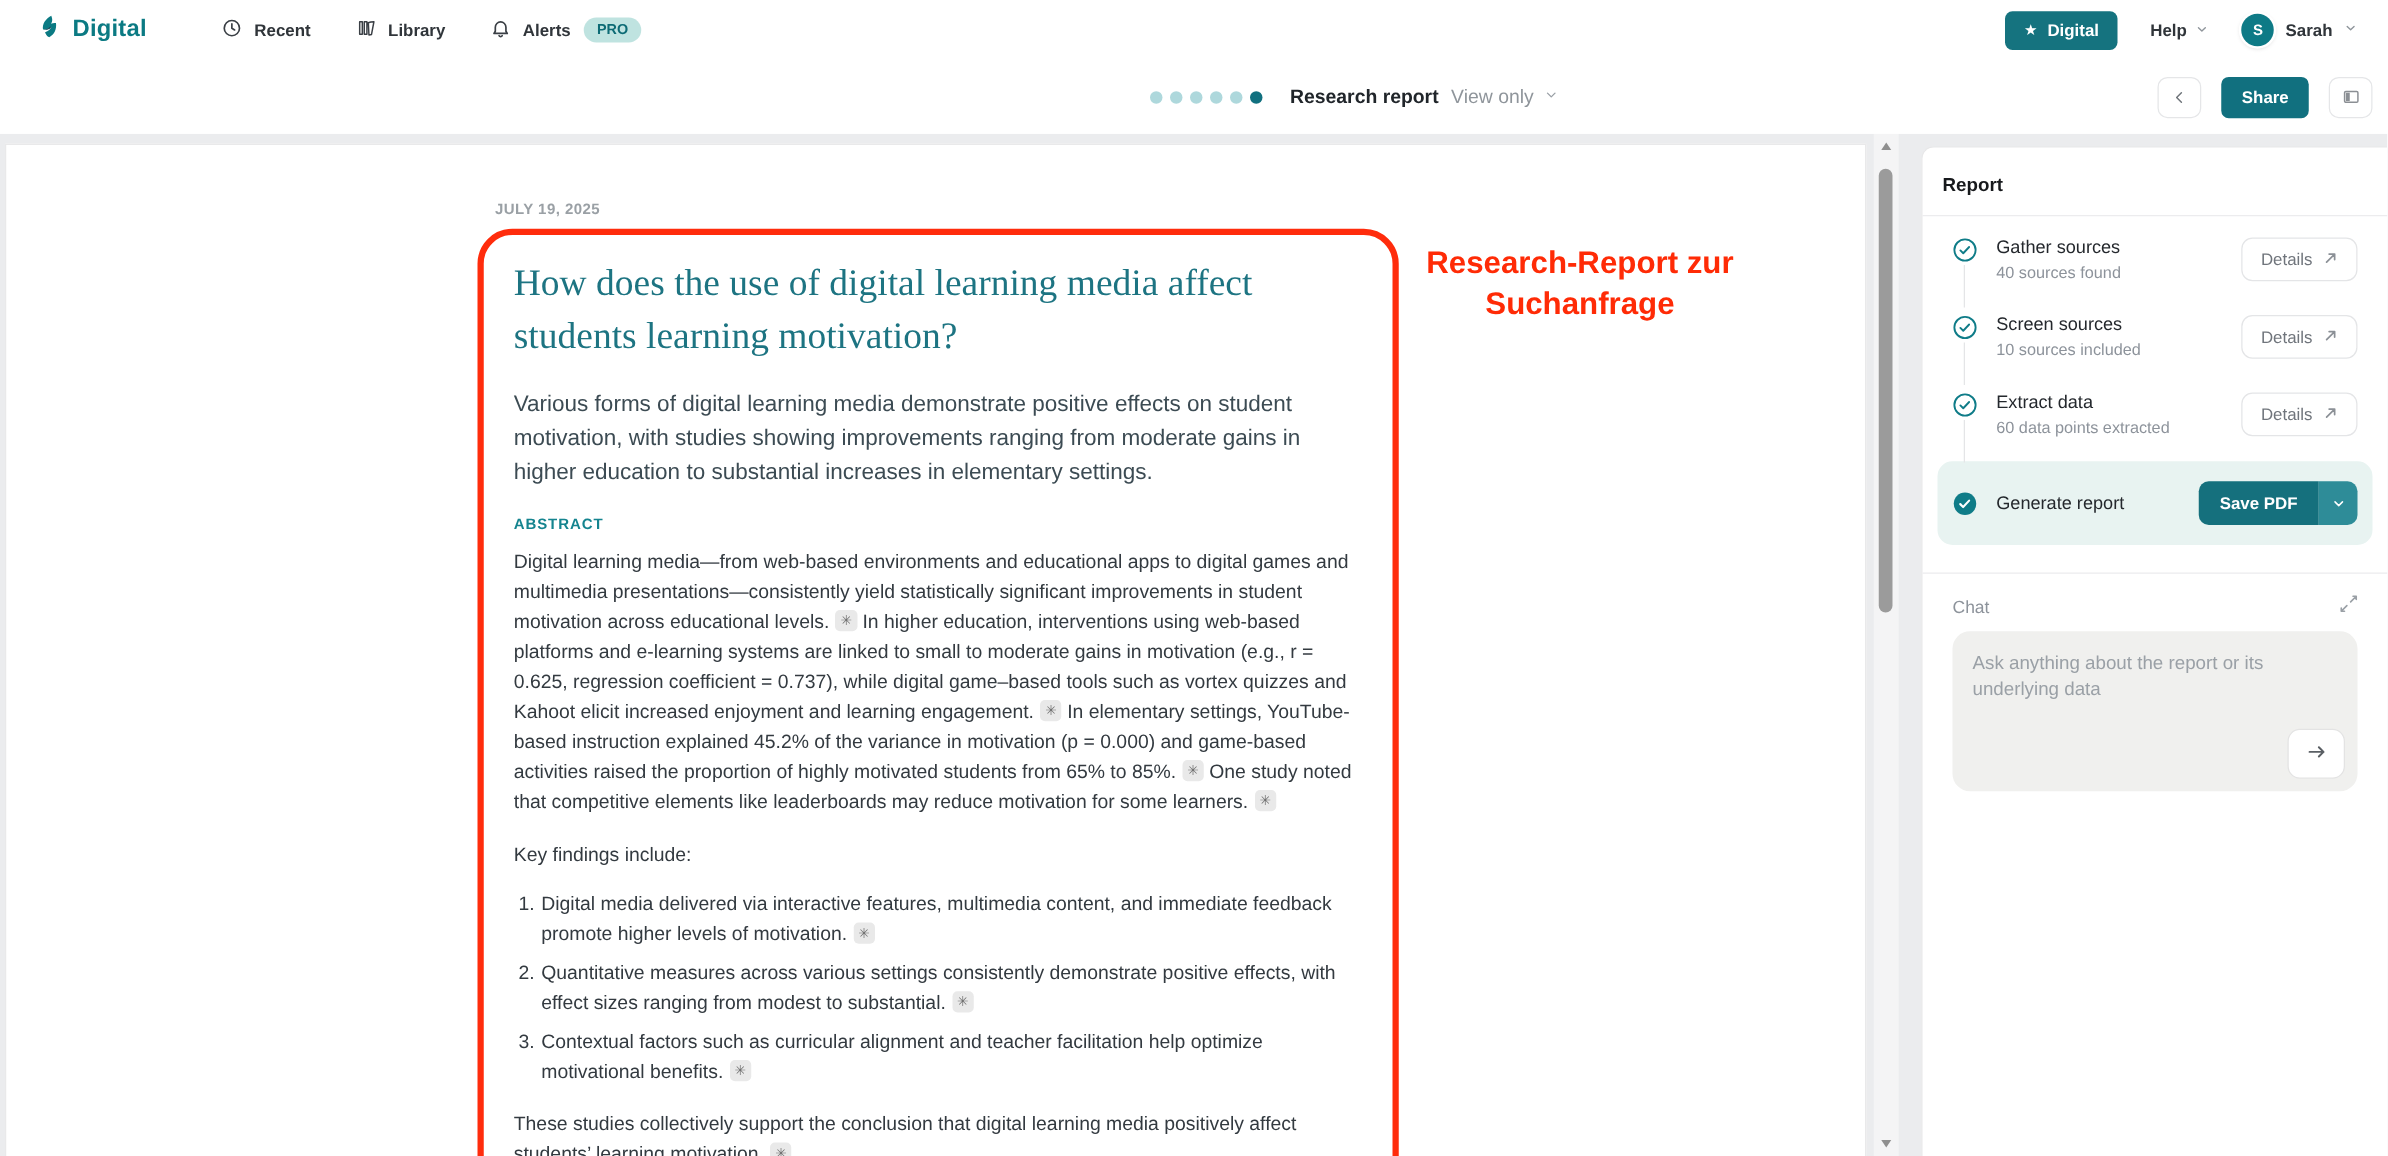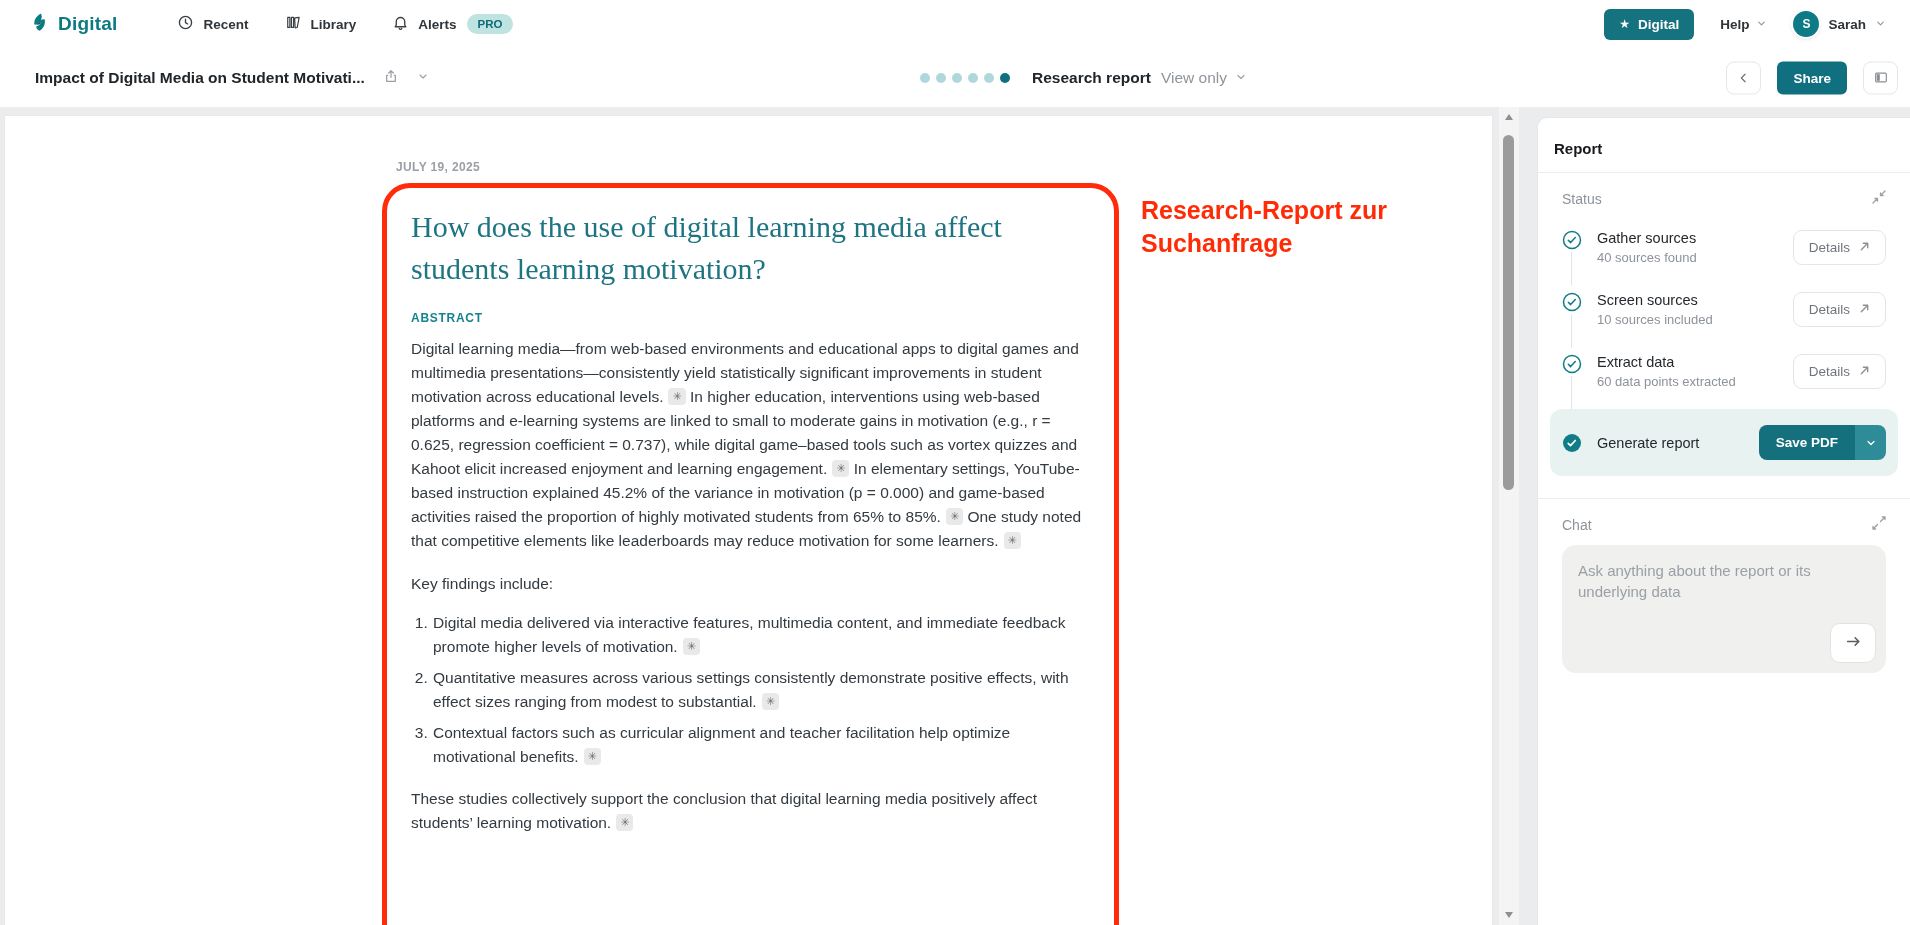--- a/index.html
+++ b/index.html
@@ -44,21 +44,21 @@
   .report-title { font-family:"Liberation Serif","DejaVu Serif",serif; font-size:30px; line-height:1.4; color:#1d7482; font-weight:400; }
   .report-subtitle { margin-top:20px; font-size:18px; line-height:1.5; color:#3c4b53; }
   .abstract-label { margin-top:21px; font-size:12px; font-weight:bold; letter-spacing:.06em; color:#15848f; }
   .body-text { font-size:15.5px; line-height:1.55; color:#333a40; }
   .abstract-p { margin-top:12px; }
   .kf-intro { margin-top:19px; }
   ol.findings { margin-top:15px; padding-left:21px; }
   ol.findings li { margin-bottom:7px; padding-left:1px; }
   .conclusion { margin-top:18px; }
   .cite { display:inline-block; background:#e9e9e9; border-radius:4px; color:#6e6e6e; font-size:11px; line-height:15px; padding:1px 4px; margin-left:5px; vertical-align:2px; font-family:"DejaVu Sans",sans-serif; cursor:pointer; }
-  .annotation { position:absolute; left:1136px; top:78px; font-size:25px; font-weight:bold; color:#ff2b06; line-height:1.3; white-space:pre-line; }
+  .annotation { position:absolute; left:1136px; top:78px; font-size:25px; font-weight:bold; color:#ff2b06; line-height:1.3; white-space:pre-line;text-align:center; }
 
   
   .scrollbar { position:absolute; left:1499px; top:0; bottom:0; width:20px; background:#f4f4f5; }
   .sb-thumb { position:absolute; left:4px; top:28px; width:11px; height:355px; background:#9b9b9b; border-radius:6px; cursor:pointer; }
   .tri-up { position:absolute; left:6px; top:7px; width:0; height:0; border-left:4px solid transparent; border-right:4px solid transparent; border-bottom:6px solid #8f8f8f; cursor:pointer; }
   .tri-down { position:absolute; left:6px; bottom:7px; width:0; height:0; border-left:4px solid transparent; border-right:4px solid transparent; border-top:6px solid #8f8f8f; cursor:pointer; }
 
   
   .sidebar { position:absolute; left:1537px; top:10px; right:0; bottom:0; background:#fff; border:1px solid #e7e7e8; border-right:none; border-bottom:none; border-top-left-radius:10px; }
   .sb-title { padding:22px 16px 15px; font-size:15px; font-weight:bold; color:#17191c; border-bottom:1px solid #ececee; }
@@ -132,30 +132,20 @@
       <span class="avatar">S</span>
       <span class="user-name">Sarah</span>
       <span><svg width="11" height="11" viewBox="0 0 24 24" fill="none" stroke="#8f959b" stroke-width="2.4" stroke-linecap="round" stroke-linejoin="round">
             <path d="M6 9l6 6 6-6"></path>
           </svg></span>
     </div>
   </div>
 </div>
 
 <div class="toolbar">
-  <div class="doc-group">
-    <span class="doc-title">Impact of Digital Media on Student Motivati...</span>
-    <span><svg width="16" height="17" viewBox="0 0 24 24" fill="none" stroke="#9aa0a6" stroke-width="1.9" stroke-linecap="round" stroke-linejoin="round">
-          <path d="M12 14V4M8.5 7.5L12 4l3.5 3.5"></path>
-          <path d="M7 11H5.5v9h13v-9H17"></path>
-        </svg></span>
-    <span><svg width="12" height="12" viewBox="0 0 24 24" fill="none" stroke="#9aa0a6" stroke-width="2.3" stroke-linecap="round" stroke-linejoin="round">
-          <path d="M6 9l6 6 6-6"></path>
-        </svg></span>
-  </div>
   <div class="center-group">
     <div class="dots">
         <span class="dot"></span>
         <span class="dot"></span>
         <span class="dot"></span>
         <span class="dot"></span>
         <span class="dot"></span>
         <span class="dot active"></span>
       </div>
     <span class="report-type">Research report</span>
@@ -182,20 +172,21 @@
   </div>
 </div>
 
 <div class="main">
 
   <div class="content-panel">
     <div class="pub-date">JULY 19, 2025</div>
 
     <div class="red-box">
       <div class="report-title">How does the use of digital learning media affect students learning motivation?</div>
+      <div class="report-subtitle">Various forms of digital learning media demonstrate positive effects on student motivation, with studies showing improvements ranging from moderate gains in higher education to substantial increases in elementary settings.</div>
       <div class="abstract-label">ABSTRACT</div>
       <p class="body-text abstract-p">Digital learning media—from web-based environments and educational apps to digital games and multimedia presentations—consistently yield statistically significant improvements in student motivation across educational levels.<span class="cite">✳</span> In higher education, interventions using web-based platforms and e-learning systems are linked to small to moderate gains in motivation (e.g., r = 0.625, regression coefficient = 0.737), while digital game–based tools such as vortex quizzes and Kahoot elicit increased enjoyment and learning engagement.<span class="cite">✳</span> In elementary settings, YouTube-based instruction explained 45.2% of the variance in motivation (p = 0.000) and game-based activities raised the proportion of highly motivated students from 65% to 85%.<span class="cite">✳</span> One study noted that competitive elements like leaderboards may reduce motivation for some learners.<span class="cite">✳</span></p>
       <p class="body-text kf-intro">Key findings include:</p>
       <ol class="findings body-text">
           <li>Digital media delivered via interactive features, multimedia content, and immediate feedback promote higher levels of motivation.<span class="cite">✳</span></li>
           <li>Quantitative measures across various settings consistently demonstrate positive effects, with effect sizes ranging from modest to substantial.<span class="cite">✳</span></li>
           <li>Contextual factors such as curricular alignment and teacher facilitation help optimize motivational benefits.<span class="cite">✳</span></li>
         </ol>
       <p class="body-text conclusion">These studies collectively support the conclusion that digital learning media positively affect students’ learning motivation.<span class="cite">✳</span></p>
     </div>
@@ -206,29 +197,20 @@
 
   <div class="scrollbar">
     <div class="tri-up"></div>
     <div class="sb-thumb"></div>
     <div class="tri-down"></div>
   </div>
 
   <div class="sidebar">
     <div class="sb-title">Report</div>
 
-    <div class="section-head">
-      <span>Status</span>
-      <span class="mini-icon">
-        <svg width="14" height="14" viewBox="0 0 14 14" fill="none" stroke="#9aa0a6" stroke-width="1.3" stroke-linecap="round" stroke-linejoin="round">
-            <path d="M13 1L8.5 5.5M8.5 5.5V2.9M8.5 5.5h2.6"></path>
-            <path d="M1 13l4.5-4.5M5.5 8.5v2.6M5.5 8.5H2.9"></path>
-          </svg>
-      </span>
-    </div>
 
     <div class="steps">
         <div class="step-row">
           <span class="step-icon"><svg width="20" height="20" viewBox="0 0 20 20">
               <circle cx="10" cy="10" r="8.5" fill="#fff" stroke="#0f7c88" stroke-width="1.5"></circle>
               <path d="M6.3 10.3l2.3 2.3 4.7-5" stroke="#0f7c88" stroke-width="1.5" fill="none" stroke-linecap="round" stroke-linejoin="round"></path>
             </svg></span>
           <div>
             <div class="step-name">Gather sources</div>
             <div class="step-detail">40 sources found</div>

